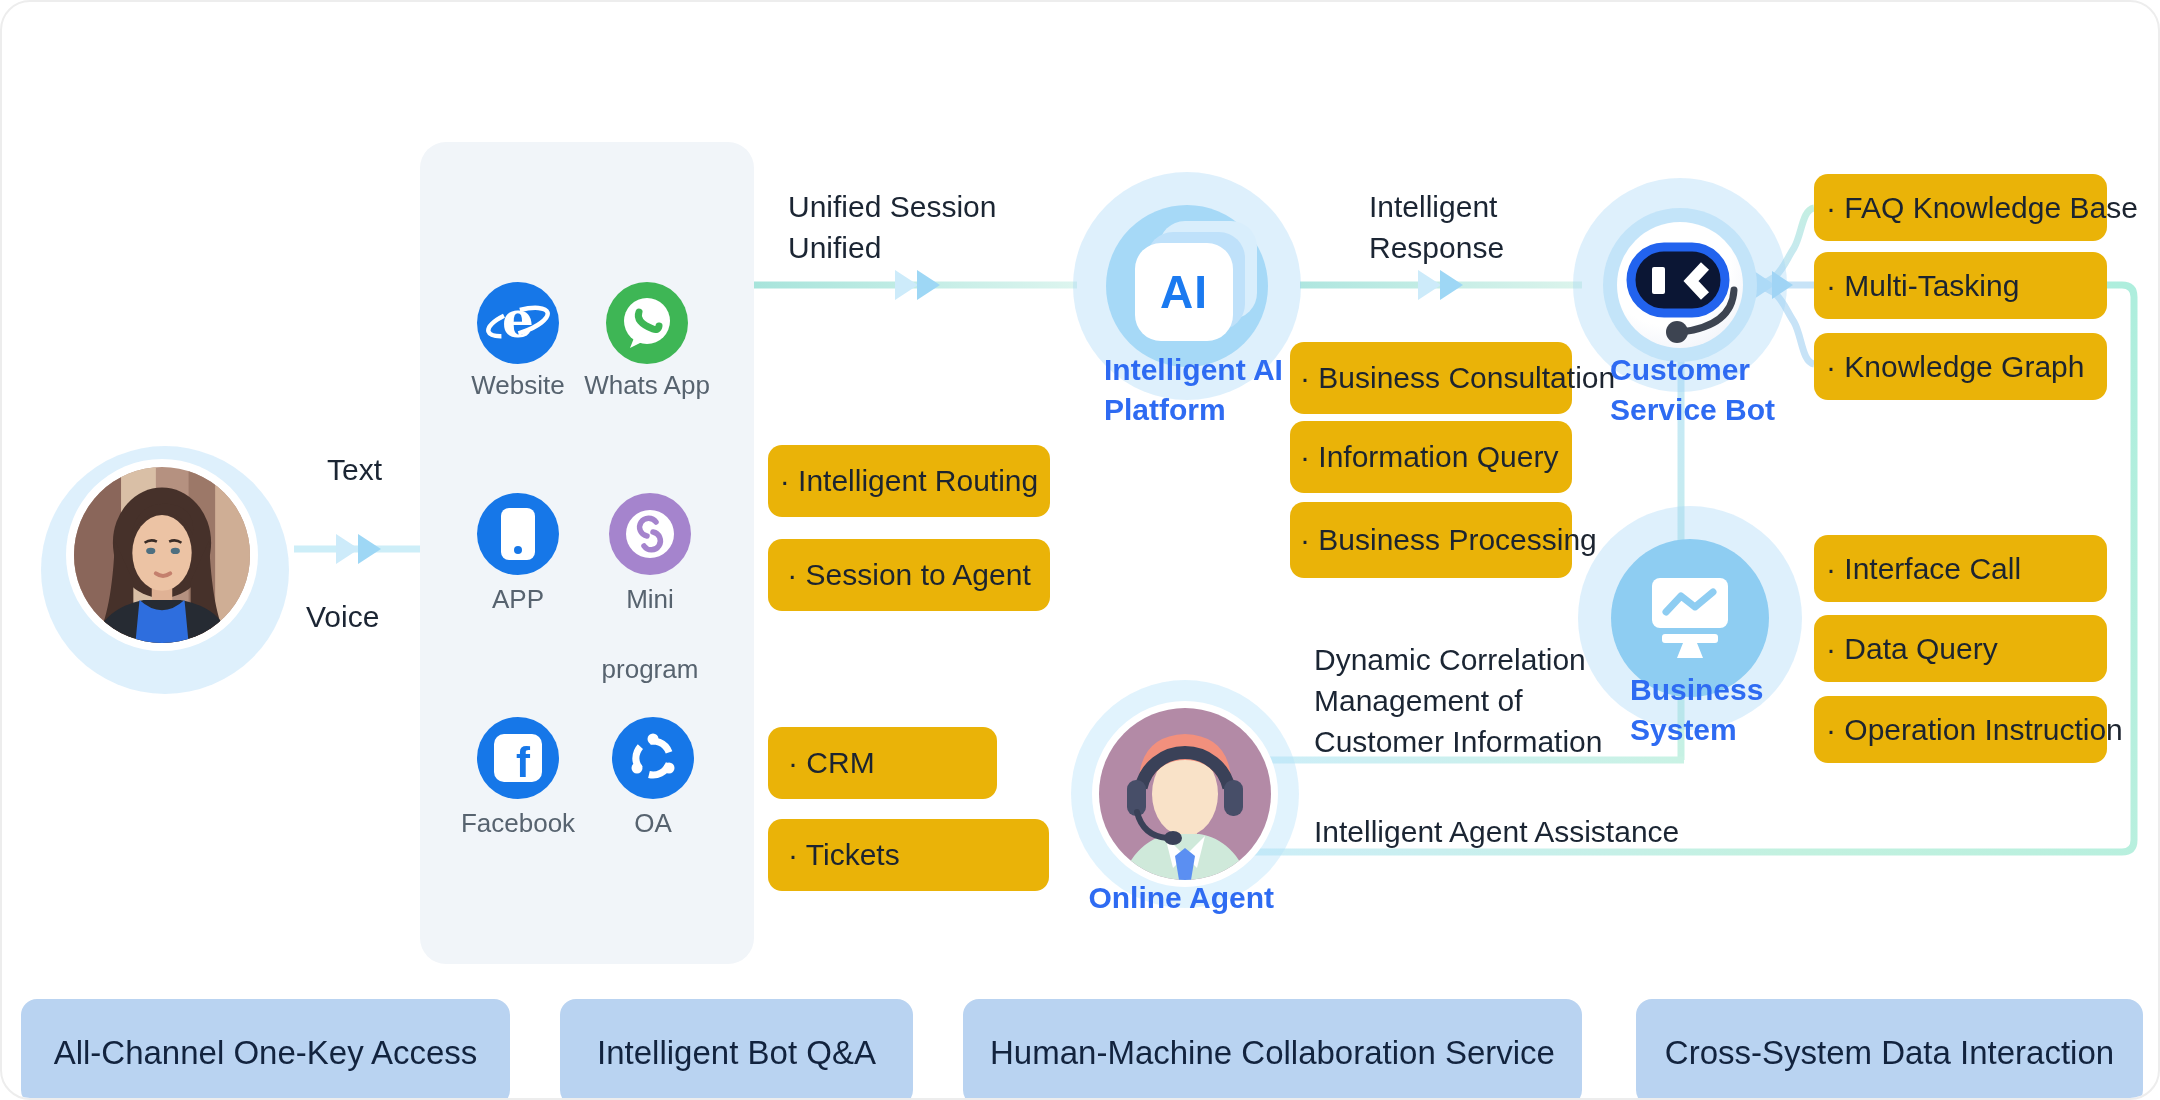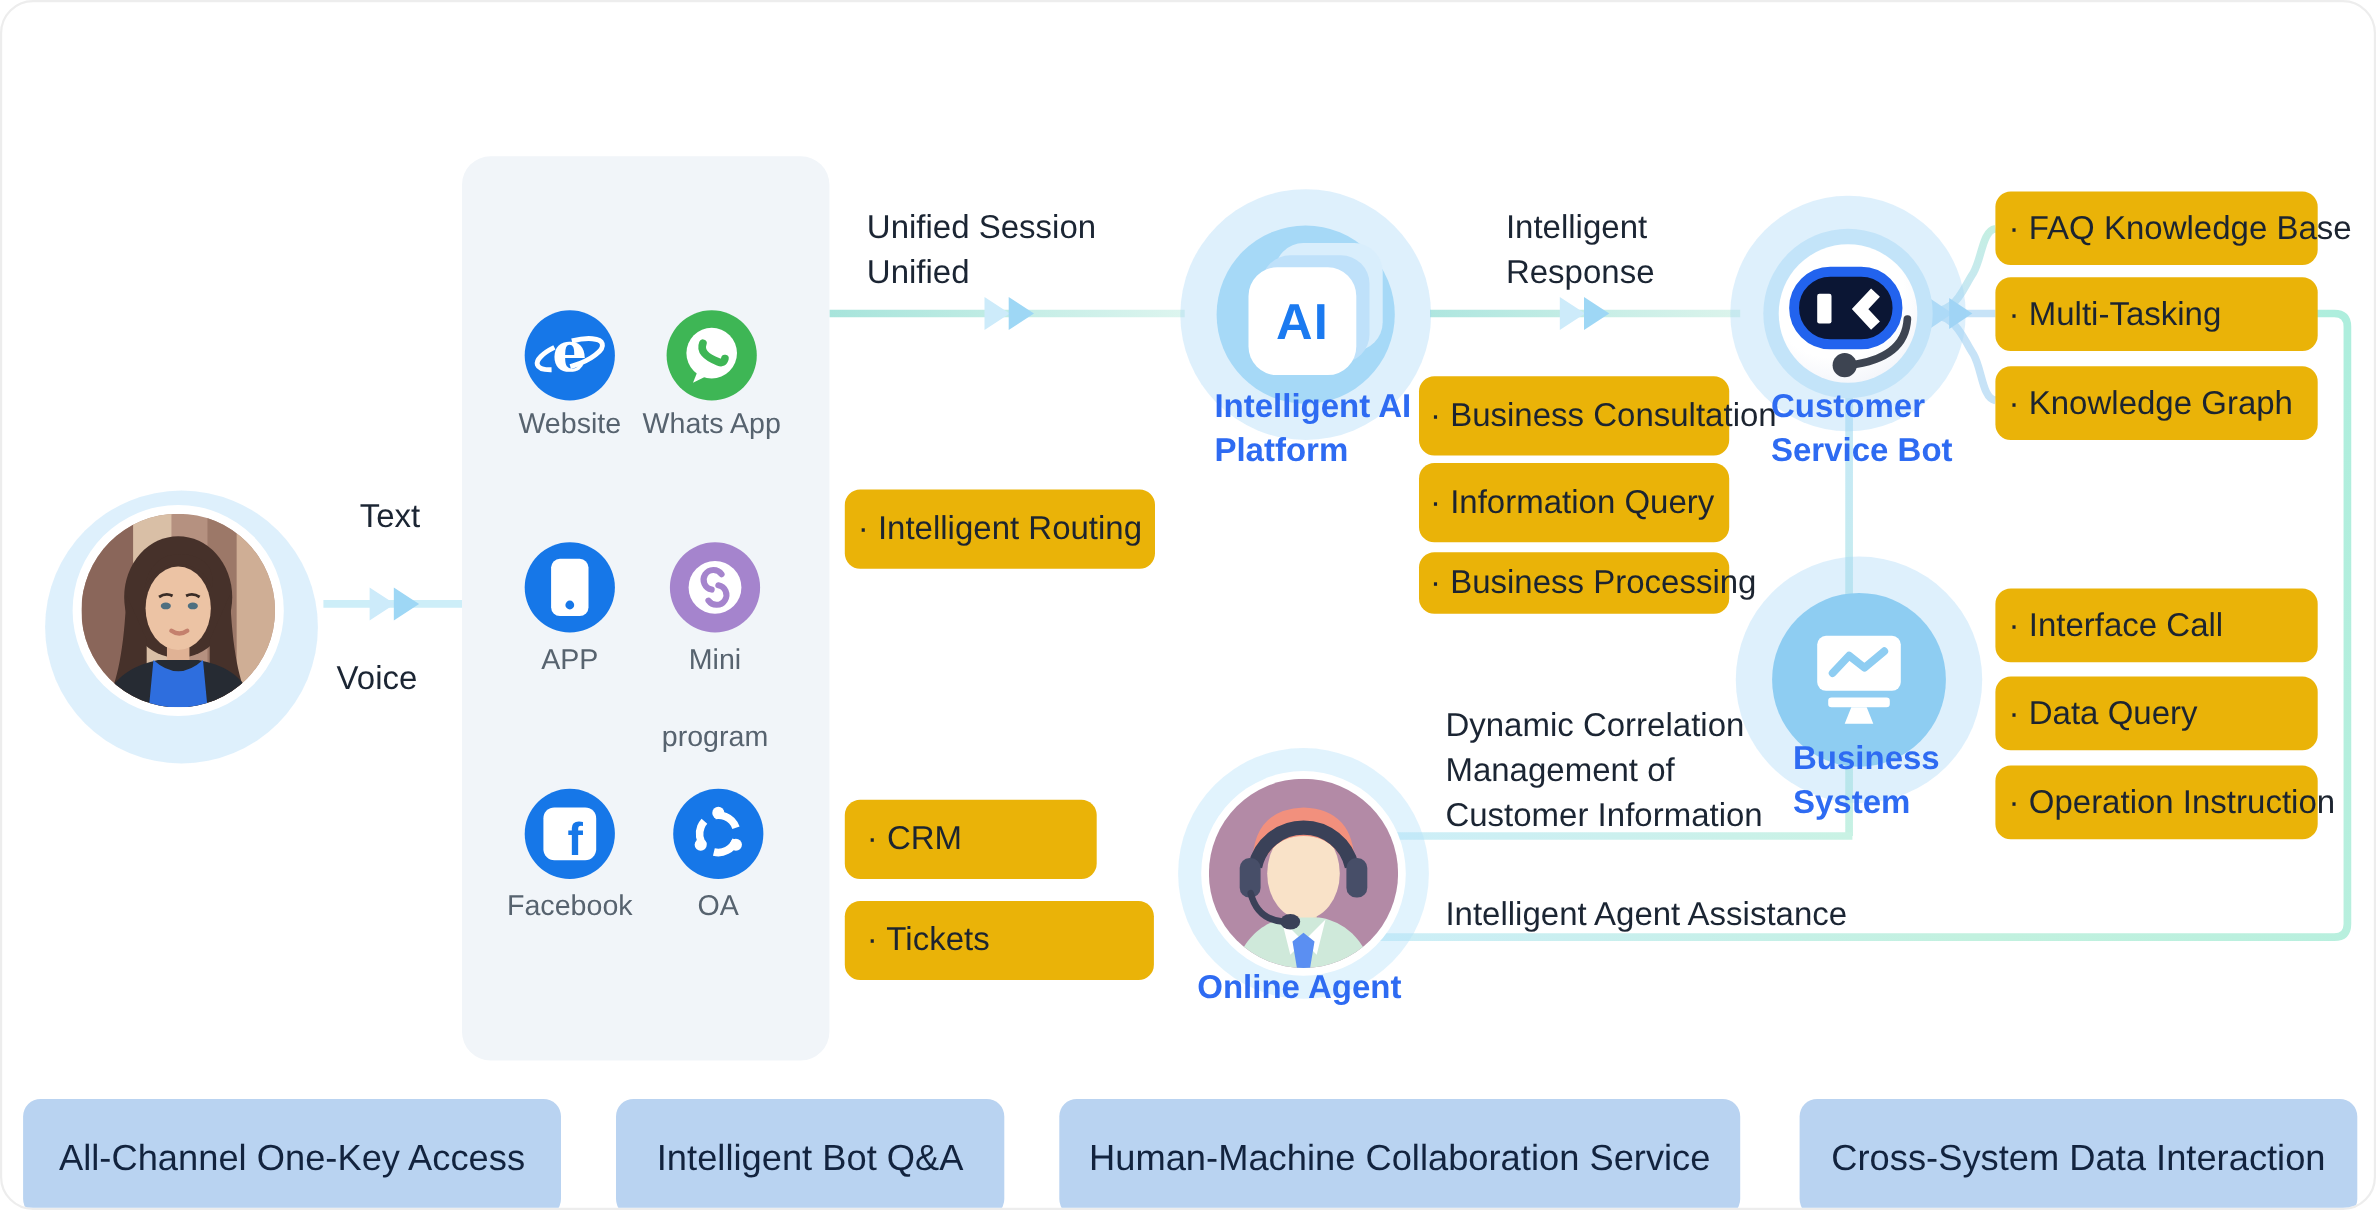--- a/index.html
+++ b/index.html
@@ -234,26 +234,27 @@
       <path d="M42,80 A 45 45 0 0 1 130,80" stroke="#3a4158" stroke-width="13" fill="none"></path>
       <rect x="28" y="72" width="19" height="36" rx="9" fill="#474e68"></rect>
       <rect x="125" y="72" width="19" height="36" rx="9" fill="#474e68"></rect>
       <path d="M38,104 Q44,128 68,130" stroke="#3a4158" stroke-width="6" fill="none" stroke-linecap="round"></path>
       <ellipse cx="74" cy="130" rx="9" ry="7" fill="#3a4158"></ellipse>
     </g>
   </svg>
   <div class="node-lb" style="left:1032px;top:876px;width:240px;text-align:right;">Online Agent</div>
 
   <div class="pill ctr" style="left:766px;top:443px;width:282px;height:72px;">· Intelligent Routing</div>
+  <div class="pill ctr" style="left:766px;top:537px;width:282px;height:72px;">· Session to Agent</div>
   <div class="pill" style="left:766px;top:725px;width:229px;height:72px;padding-left:20px;">· CRM</div>
   <div class="pill" style="left:766px;top:817px;width:281px;height:72px;padding-left:20px;">· Tickets</div>
 
   <div class="pill" style="left:1288px;top:340px;width:282px;height:72px;padding-left:10px;">· Business Consultation</div>
   <div class="pill" style="left:1288px;top:419px;width:282px;height:72px;padding-left:10px;">· Information Query</div>
-  <div class="pill" style="left:1288px;top:500px;width:282px;height:56px;padding-left:10px;text-align:center;">· Business Processing</div>
+  <div class="pill" style="left:1288px;top:500px;width:282px;height:76px;padding-left:10px;text-align:center;">· Business Processing</div>
 
   <div class="pill" style="left:1812px;top:172px;width:293px;height:67px;padding-left:12px;">· FAQ Knowledge Base</div>
   <div class="pill" style="left:1812px;top:250px;width:293px;height:67px;padding-left:12px;">· Multi-Tasking</div>
   <div class="pill" style="left:1812px;top:331px;width:293px;height:67px;padding-left:12px;">· Knowledge Graph</div>
   <div class="pill" style="left:1812px;top:533px;width:293px;height:67px;padding-left:12px;">· Interface Call</div>
   <div class="pill" style="left:1812px;top:613px;width:293px;height:67px;padding-left:12px;">· Data Query</div>
   <div class="pill" style="left:1812px;top:694px;width:293px;height:67px;padding-left:12px;">· Operation Instruction</div>
 
   <div class="bar" style="left:19px;width:489px;">All-Channel One-Key Access</div>
   <div class="bar" style="left:558px;width:353px;">Intelligent Bot Q&amp;A</div>

